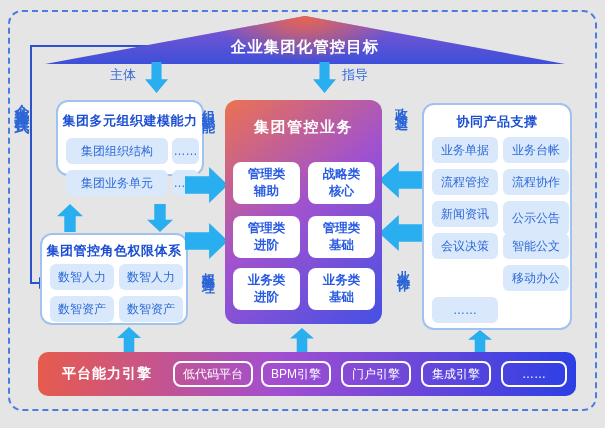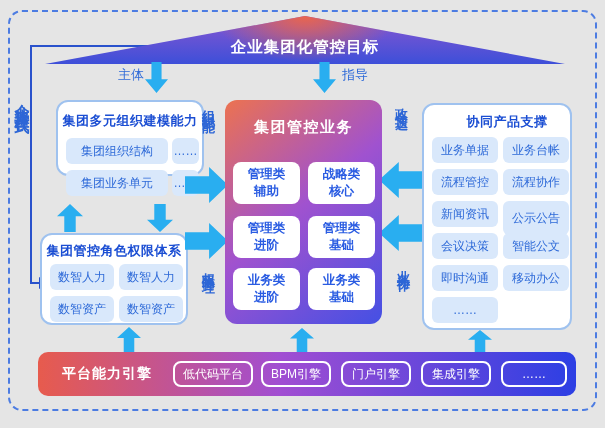--- a/index.html
+++ b/index.html
@@ -56,21 +56,21 @@
   <div class="dashed-frame"></div>
 
   <svg class="bracket-svg" width="605" height="428">
     <polyline points="300,46 31,46 31,283 40,283" fill="none" stroke="#2a52cc" stroke-width="2"></polyline>
     <polygon points="39,277 49,283 39,289" fill="#2a52cc"></polygon>
   </svg>
 
   <div class="roof">
     <div class="roof-title">企业集团化管控目标</div>
   </div>
-  <div class="lbl" style="left:118px;top:66px;width:36px;">主体</div>
+  <div class="lbl" style="left:100px;top:66px;width:36px;text-align:right;">主体</div>
   <div class="arr arr-down" style="left:145px;top:62px;width:23px;height:31px;"></div>
   <div class="arr arr-down" style="left:313px;top:62px;width:23px;height:31px;"></div>
   <div class="lbl" style="left:342px;top:66px;width:40px;">指导</div>
 
   <div class="vtext mode" style="left:12px;top:92px;height:122px;">企业管控模式</div>
 
   <div class="box" style="left:56px;top:100px;width:148px;height:76px;">
     <div class="box-title" style="top:10px;">集团多元组织建模能力</div>
     <div class="pill" style="left:8px;top:36px;width:102px;height:26px;">集团组织结构</div>
     <div class="pill" style="left:114px;top:36px;width:27px;height:26px;">……</div>
@@ -121,30 +121,29 @@
       <span>业务类</span>
       <span>进阶</span>
     </div>
     <div class="card" style="left:83px;top:168px;">
       <span>业务类</span>
       <span>基础</span>
     </div>
   </div>
 
   <div class="box" style="left:422px;top:103px;width:150px;height:227px;">
-    <div class="box-title" style="top:8px;padding-left:10px;">协同产品支撑</div>
+    <div class="box-title" style="top:8px;">协同产品支撑</div>
     <div class="pill" style="left:8px;top:32px;width:66px;height:26px;">业务单据</div>
     <div class="pill" style="left:79px;top:32px;width:66px;height:26px;">业务台帐</div>
     <div class="pill" style="left:8px;top:64px;width:66px;height:26px;">流程管控</div>
     <div class="pill" style="left:79px;top:64px;width:66px;height:26px;">流程协作</div>
     <div class="pill" style="left:8px;top:96px;width:66px;height:26px;">新闻资讯</div>
     <div class="pill" style="left:79px;top:96px;width:66px;height:34px;">公示公告</div>
     <div class="pill" style="left:8px;top:128px;width:66px;height:26px;">会议决策</div>
     <div class="pill" style="left:79px;top:128px;width:66px;height:26px;">智能公文</div>
-    <div class="pill" style="left:8px;top:160px;width:66px;height:26px;">即时沟通</div>
     <div class="pill" style="left:79px;top:160px;width:66px;height:26px;">移动办公</div>
     <div class="pill" style="left:8px;top:192px;width:66px;height:26px;">……</div>
   </div>
 
   <div class="arr arr-up" style="left:117px;top:327px;width:24px;height:25px;"></div>
   <div class="arr arr-up" style="left:290px;top:328px;width:24px;height:24px;"></div>
   <div class="arr arr-up" style="left:468px;top:330px;width:24px;height:22px;"></div>
 
   <div class="platform-bar">
     <div class="bar-title">平台能力引擎</div>

